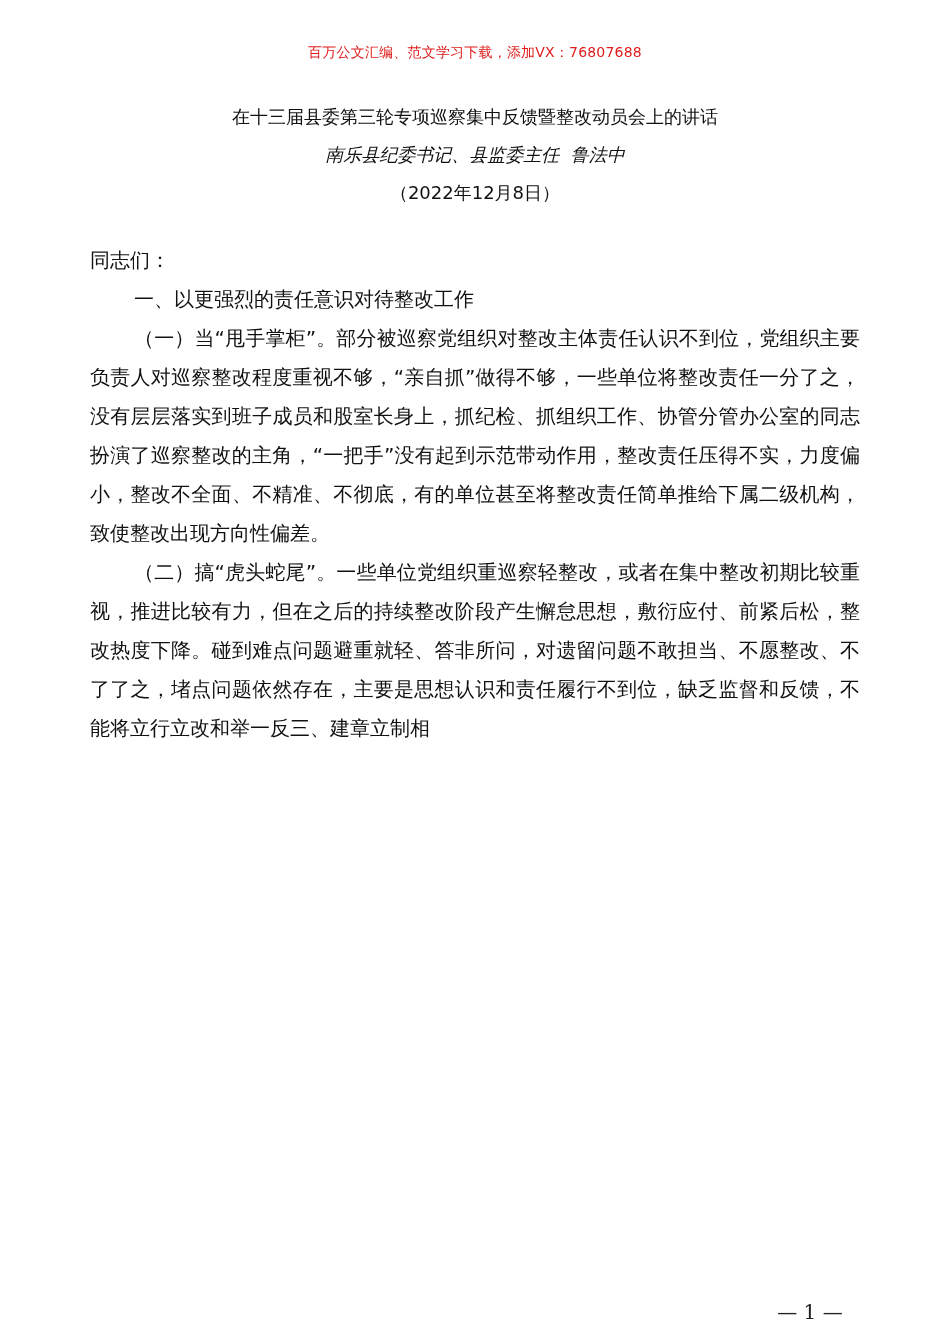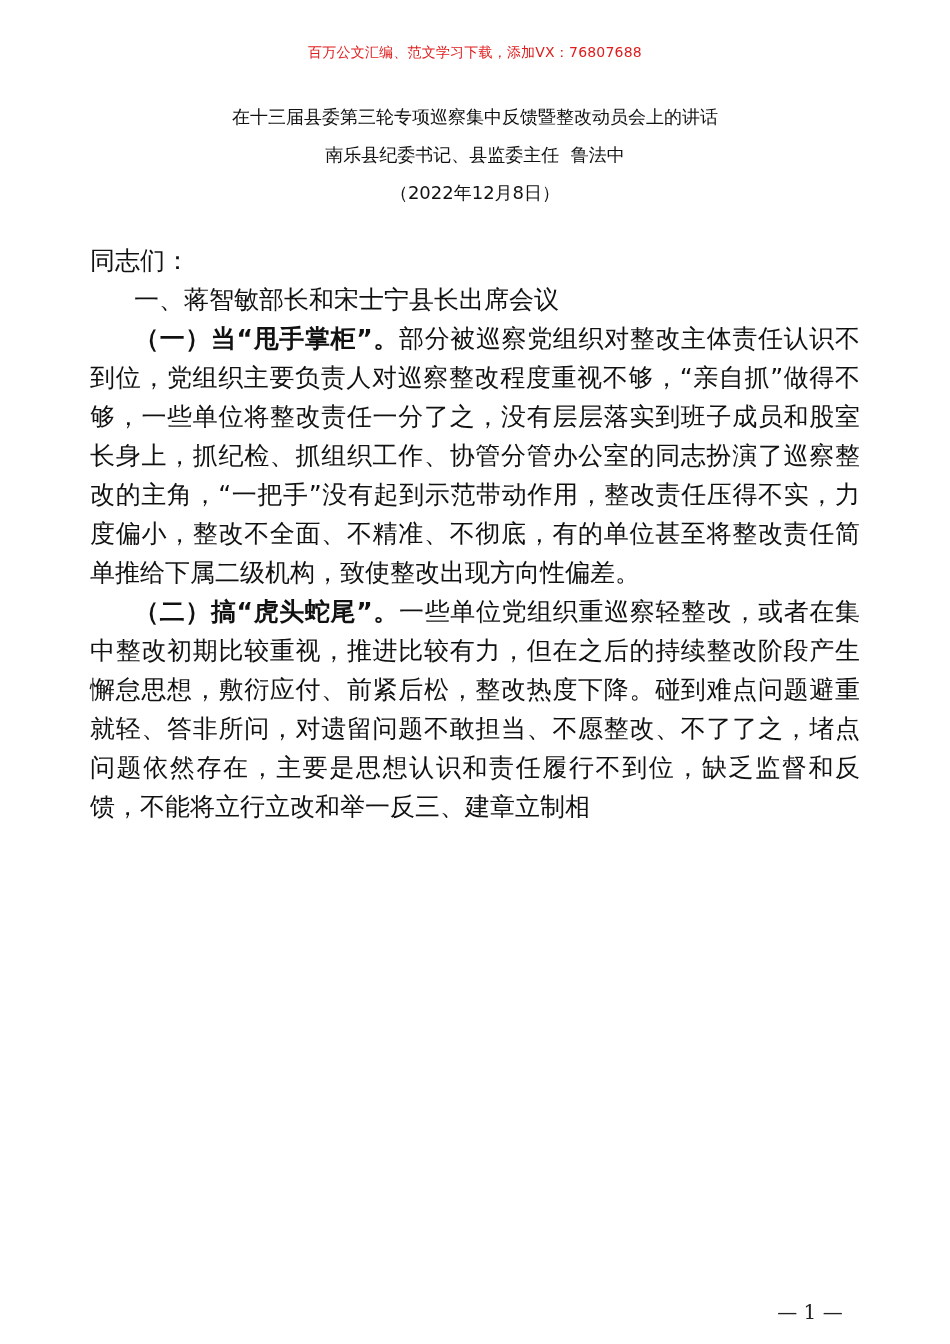--- a/index.html
+++ b/index.html
@@ -3,41 +3,41 @@
 <meta charset="utf-8">
 <style>
   html, body { margin: 0; padding: 0; background: #ffffff; }
   body { width: 950px; height: 1344px; position: relative; overflow: hidden;
          font-family: "DejaVu Sans", "Liberation Sans", sans-serif; color: #111; }
   .page { position: absolute; left: 0; top: 0; width: 950px; height: 1344px; }
   .watermark { position: absolute; top: 44px; left: 0; width: 950px; text-align: center;
                color: #e01b1b; font-size: 14px; letter-spacing: 0.2px; }
   .title-block { position: absolute; top: 98px; left: 0; width: 950px; text-align: center; font-size: 18px; }
   .title-block div { height: 38px; line-height: 38px; }
-  .body-text { position: absolute; top: 241px; left: 90px; width: 770px; font-size: 25px; line-height: 39px;
+  .body-text { position: absolute; top: 241px; left: 90px; width: 770px; font-size: 20px; line-height: 39px;
                text-align: justify; }
   .body-text p { margin: 0; }
   .indent { text-indent: 44px; }
-  .bold { font-weight: bold; }
+  .bold { font-weight: normal; }
   .page-number { position: absolute; top: 1300px; left: 760px; width: 100px; text-align: center;
                  font-family: "DejaVu Serif", "Liberation Serif", serif; font-size: 20px; color: #222; }
 </style>
 </head>
 <body>
 
 <div class="page">
   <div class="watermark">百万公文汇编、范文学习下载，添加VX：76807688</div>
 
   <div class="title-block">
     <div>在十三届县委第三轮专项巡察集中反馈暨整改动员会上的讲话</div>
-    <div style="white-space:pre;">南乐县纪委书记、县监委主任  鲁法中</div>
+    <div style="white-space:pre;font-style:italic;">南乐县纪委书记、县监委主任  鲁法中</div>
     <div>（2022年12月8日）</div>
   </div>
 
   <div class="body-text">
     <p>同志们：</p>
-    <p class="indent">一、蒋智敏部长和宋士宁县长出席会议</p>
+    <p class="indent">一、以更强烈的责任意识对待整改工作</p>
     <p class="indent"><span class="bold">（一）当“甩手掌柜”。</span><span>部分被巡察党组织对整改主体责任认识不到位，党组织主要负责人对巡察整改程度重视不够，“亲自抓”做得不够，一些单位将整改责任一分了之，没有层层落实到班子成员和股室长身上，抓纪检、抓组织工作、协管分管办公室的同志扮演了巡察整改的主角，“一把手”没有起到示范带动作用，整改责任压得不实，力度偏小，整改不全面、不精准、不彻底，有的单位甚至将整改责任简单推给下属二级机构，致使整改出现方向性偏差。</span></p>
     <p class="indent"><span class="bold">（二）搞“虎头蛇尾”。</span><span>一些单位党组织重巡察轻整改，或者在集中整改初期比较重视，推进比较有力，但在之后的持续整改阶段产生懈怠思想，敷衍应付、前紧后松，整改热度下降。碰到难点问题避重就轻、答非所问，对遗留问题不敢担当、不愿整改、不了了之，堵点问题依然存在，主要是思想认识和责任履行不到位，缺乏监督和反馈，不能将立行立改和举一反三、建章立制相</span></p>
   </div>
 
   <div class="page-number">— 1 —</div>
 </div>
 
 </body></html>

